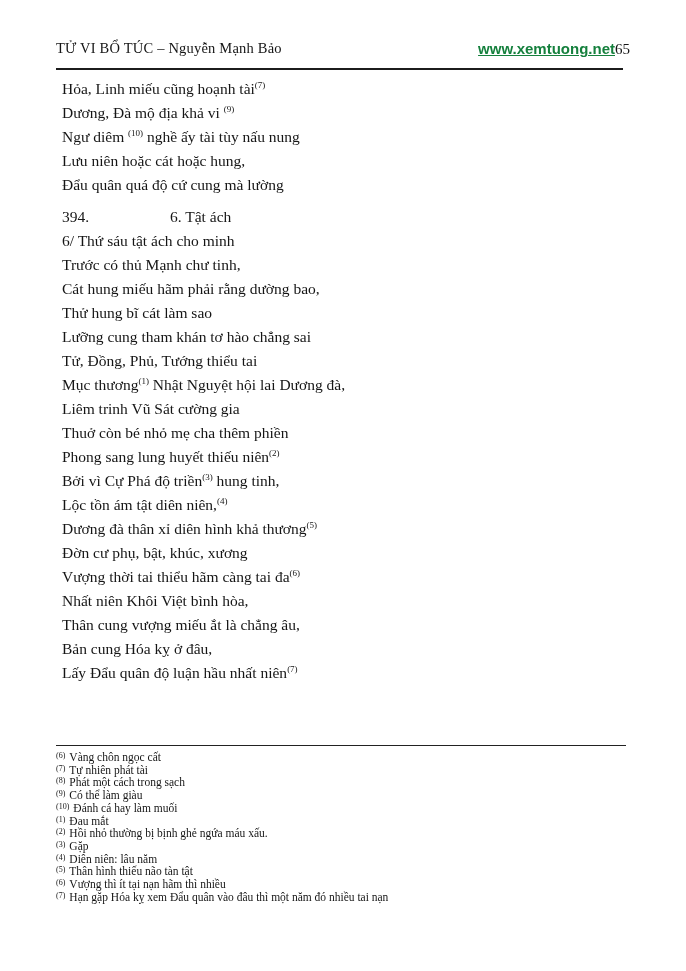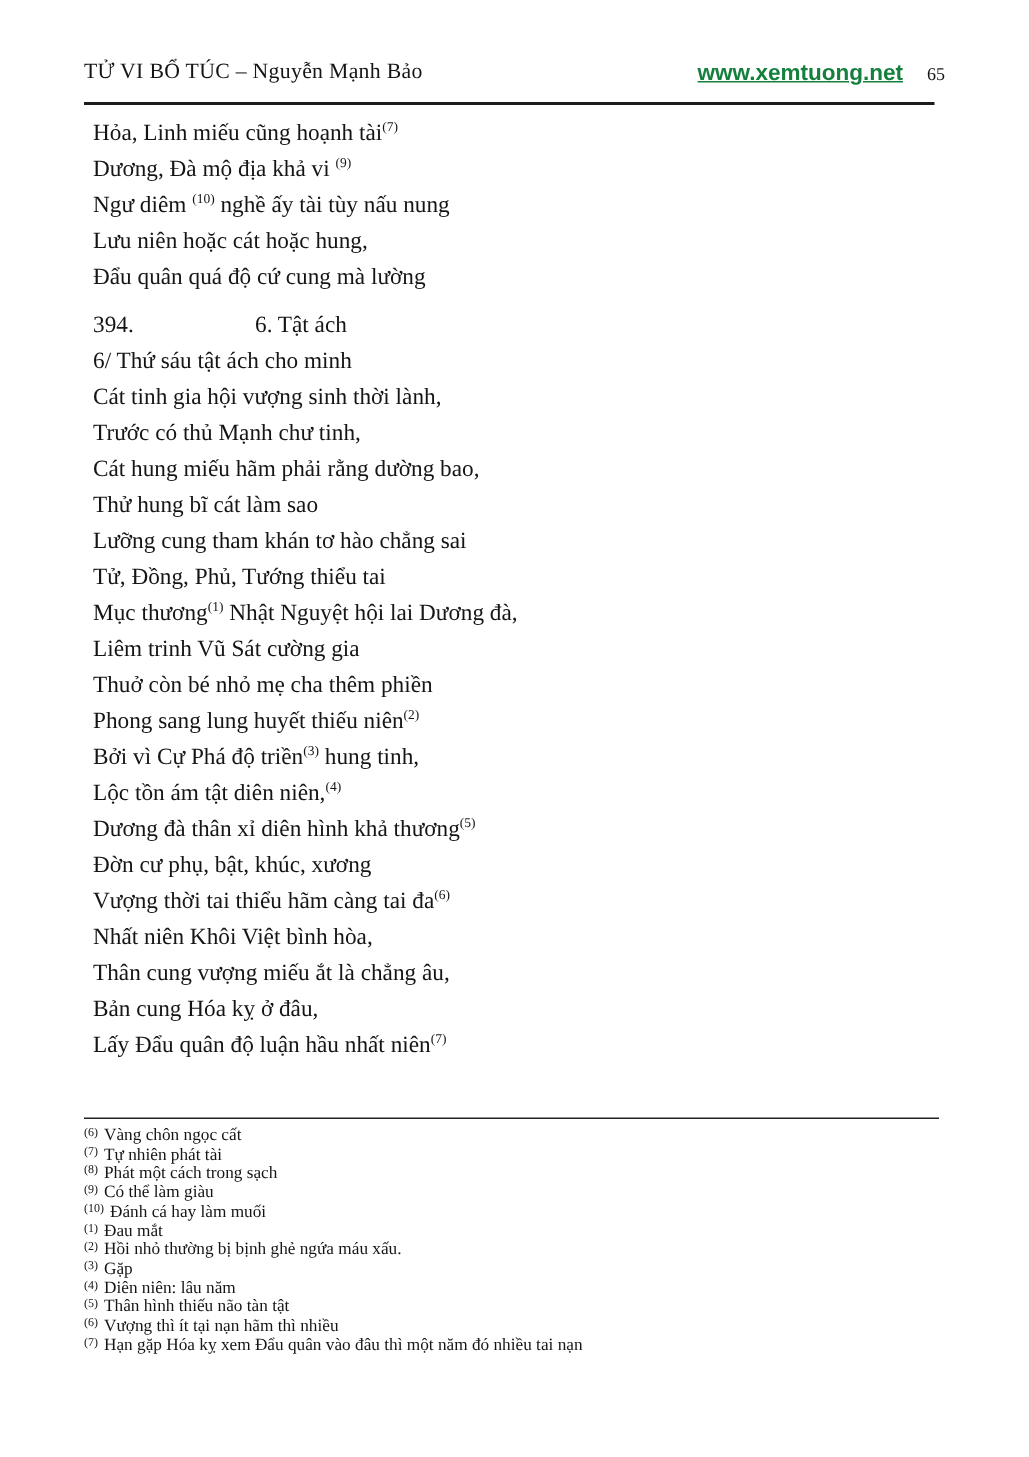--- a/index.html
+++ b/index.html
@@ -17,21 +17,21 @@
     display:flex;justify-content:space-between;align-items:flex-start;gap:19px;
   }
   .htitle{font-size:14.5px;letter-spacing:.2px;white-space:nowrap;}
   .hright{display:flex;align-items:baseline;white-space:nowrap;}
   .hlink{
     font-family:"Liberation Sans","DejaVu Sans",sans-serif;
     font-weight:bold;font-size:15px;
     text-decoration:underline;
     color:#15803d;
   }
-  .hpage{font-size:12px;margin-left:16px;color:#151515;}
+  .hpage{font-size:15px;color:#151515;}
   
   .rule{position:absolute;background:#1c1c1c;height:2px;}
   .rule-top{top:68px;left:56px;width:567px;}
   .rule-foot{top:745px;left:56px;width:570px;height:1px;background:#222;}
   
   .poem{
     position:absolute;top:77px;left:62px;right:40px;
     font-size:15.5px;line-height:24px;
   }
   .pline{white-space:nowrap;}
@@ -67,21 +67,20 @@
         <div class="pline">Dương, Đà mộ địa khả vi <sup>(9)</sup></div>
         <div class="pline">Ngư diêm <sup>(10)</sup> nghề ấy tài tùy nấu nung</div>
         <div class="pline">Lưu niên hoặc cát hoặc hung,</div>
         <div class="pline">Đẩu quân quá độ cứ cung mà lường</div>
       </div>
     <div class="section-line">
       <span class="sec-num">394.</span><span class="sec-title">6. Tật ách</span>
     </div>
     <div id="stanza2">
         <div class="pline">6/ Thứ sáu tật ách cho minh</div>
-        <div class="pline">Cát tinh gia hội vượng sinh thời lành,</div>
         <div class="pline">Trước có thủ Mạnh chư tinh,</div>
         <div class="pline">Cát hung miếu hãm phải rằng dường bao,</div>
         <div class="pline">Thử hung bĩ cát làm sao</div>
         <div class="pline">Lưỡng cung tham khán tơ hào chẳng sai</div>
         <div class="pline">Tử, Đồng, Phủ, Tướng thiểu tai</div>
         <div class="pline">Mục thương<sup>(1)</sup> Nhật Nguyệt hội lai Dương đà,</div>
         <div class="pline">Liêm trinh Vũ Sát cường gia</div>
         <div class="pline">Thuở còn bé nhỏ mẹ cha thêm phiền</div>
         <div class="pline">Phong sang lung huyết thiếu niên<sup>(2)</sup></div>
         <div class="pline">Bởi vì Cự Phá độ triền<sup>(3)</sup> hung tinh,</div>

